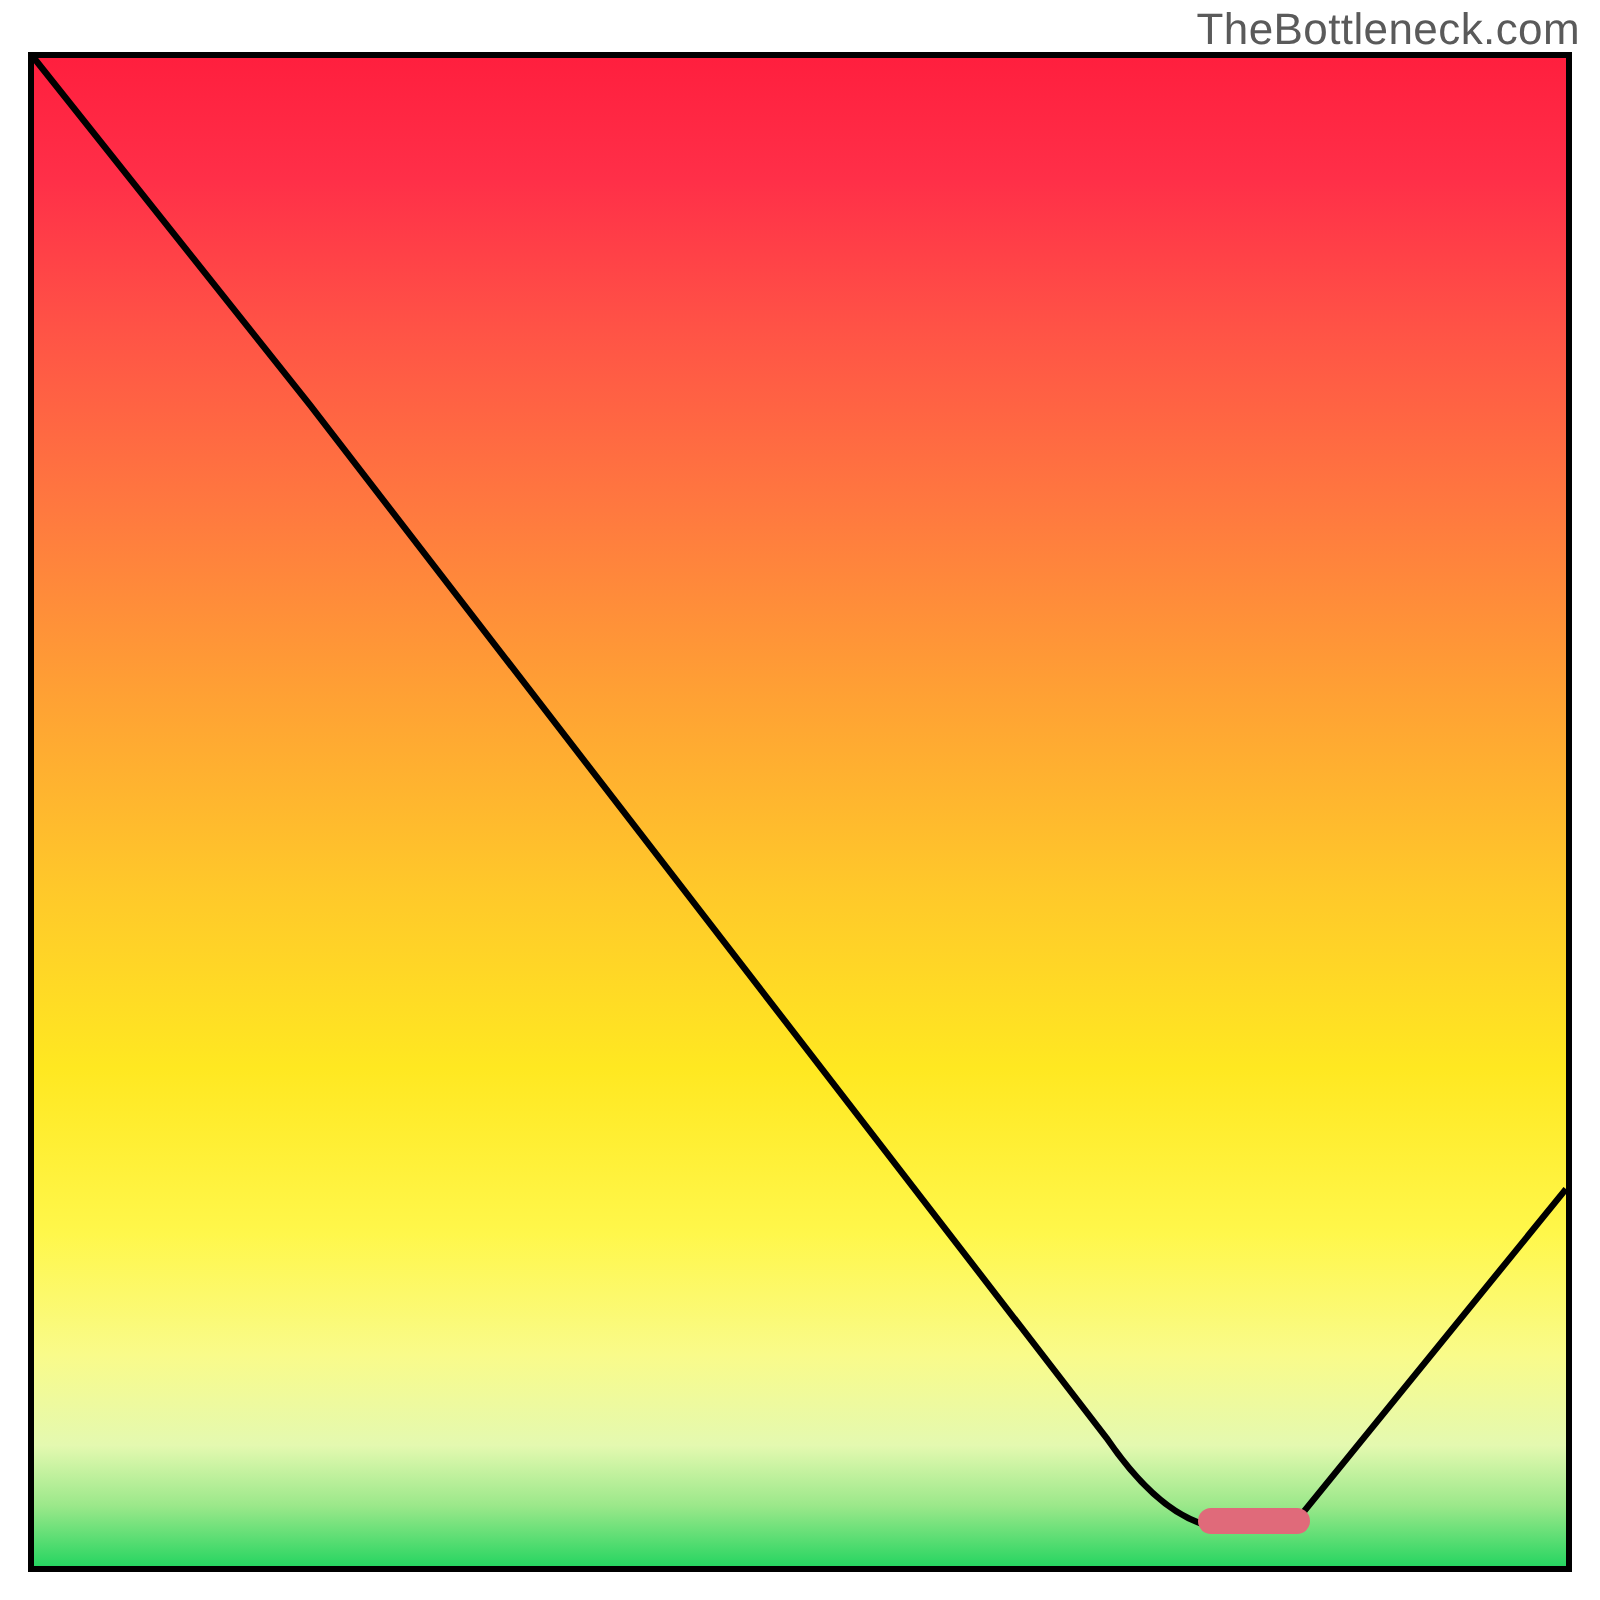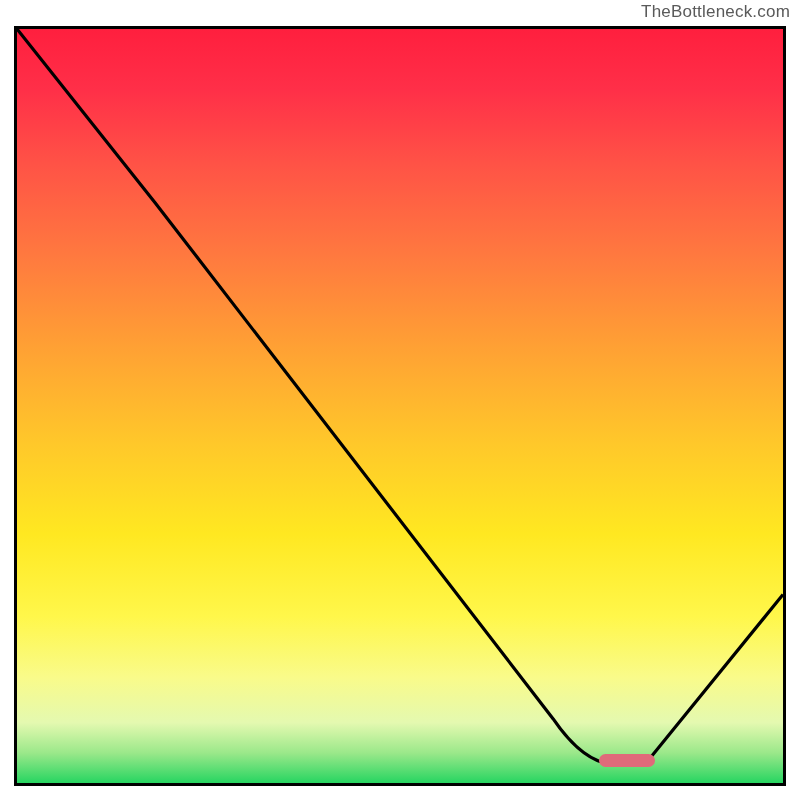--- a/index.html
+++ b/index.html
@@ -9,21 +9,21 @@
     height: 800px;
     background: #ffffff;
     font-family: Arial, Helvetica, sans-serif;
     position: relative;
     overflow: hidden;
   }
   .watermark {
     position: absolute;
     top: 2px;
     right: 10px;
-    font-size: 17px;
+    font-size: 22px;
     color: #5a5a5a;
     font-weight: 500;
     letter-spacing: 0.2px;
     z-index: 10;
   }
   .plot-frame {
     position: absolute;
     left: 14px;
     top: 26px;
     width: 772px;

